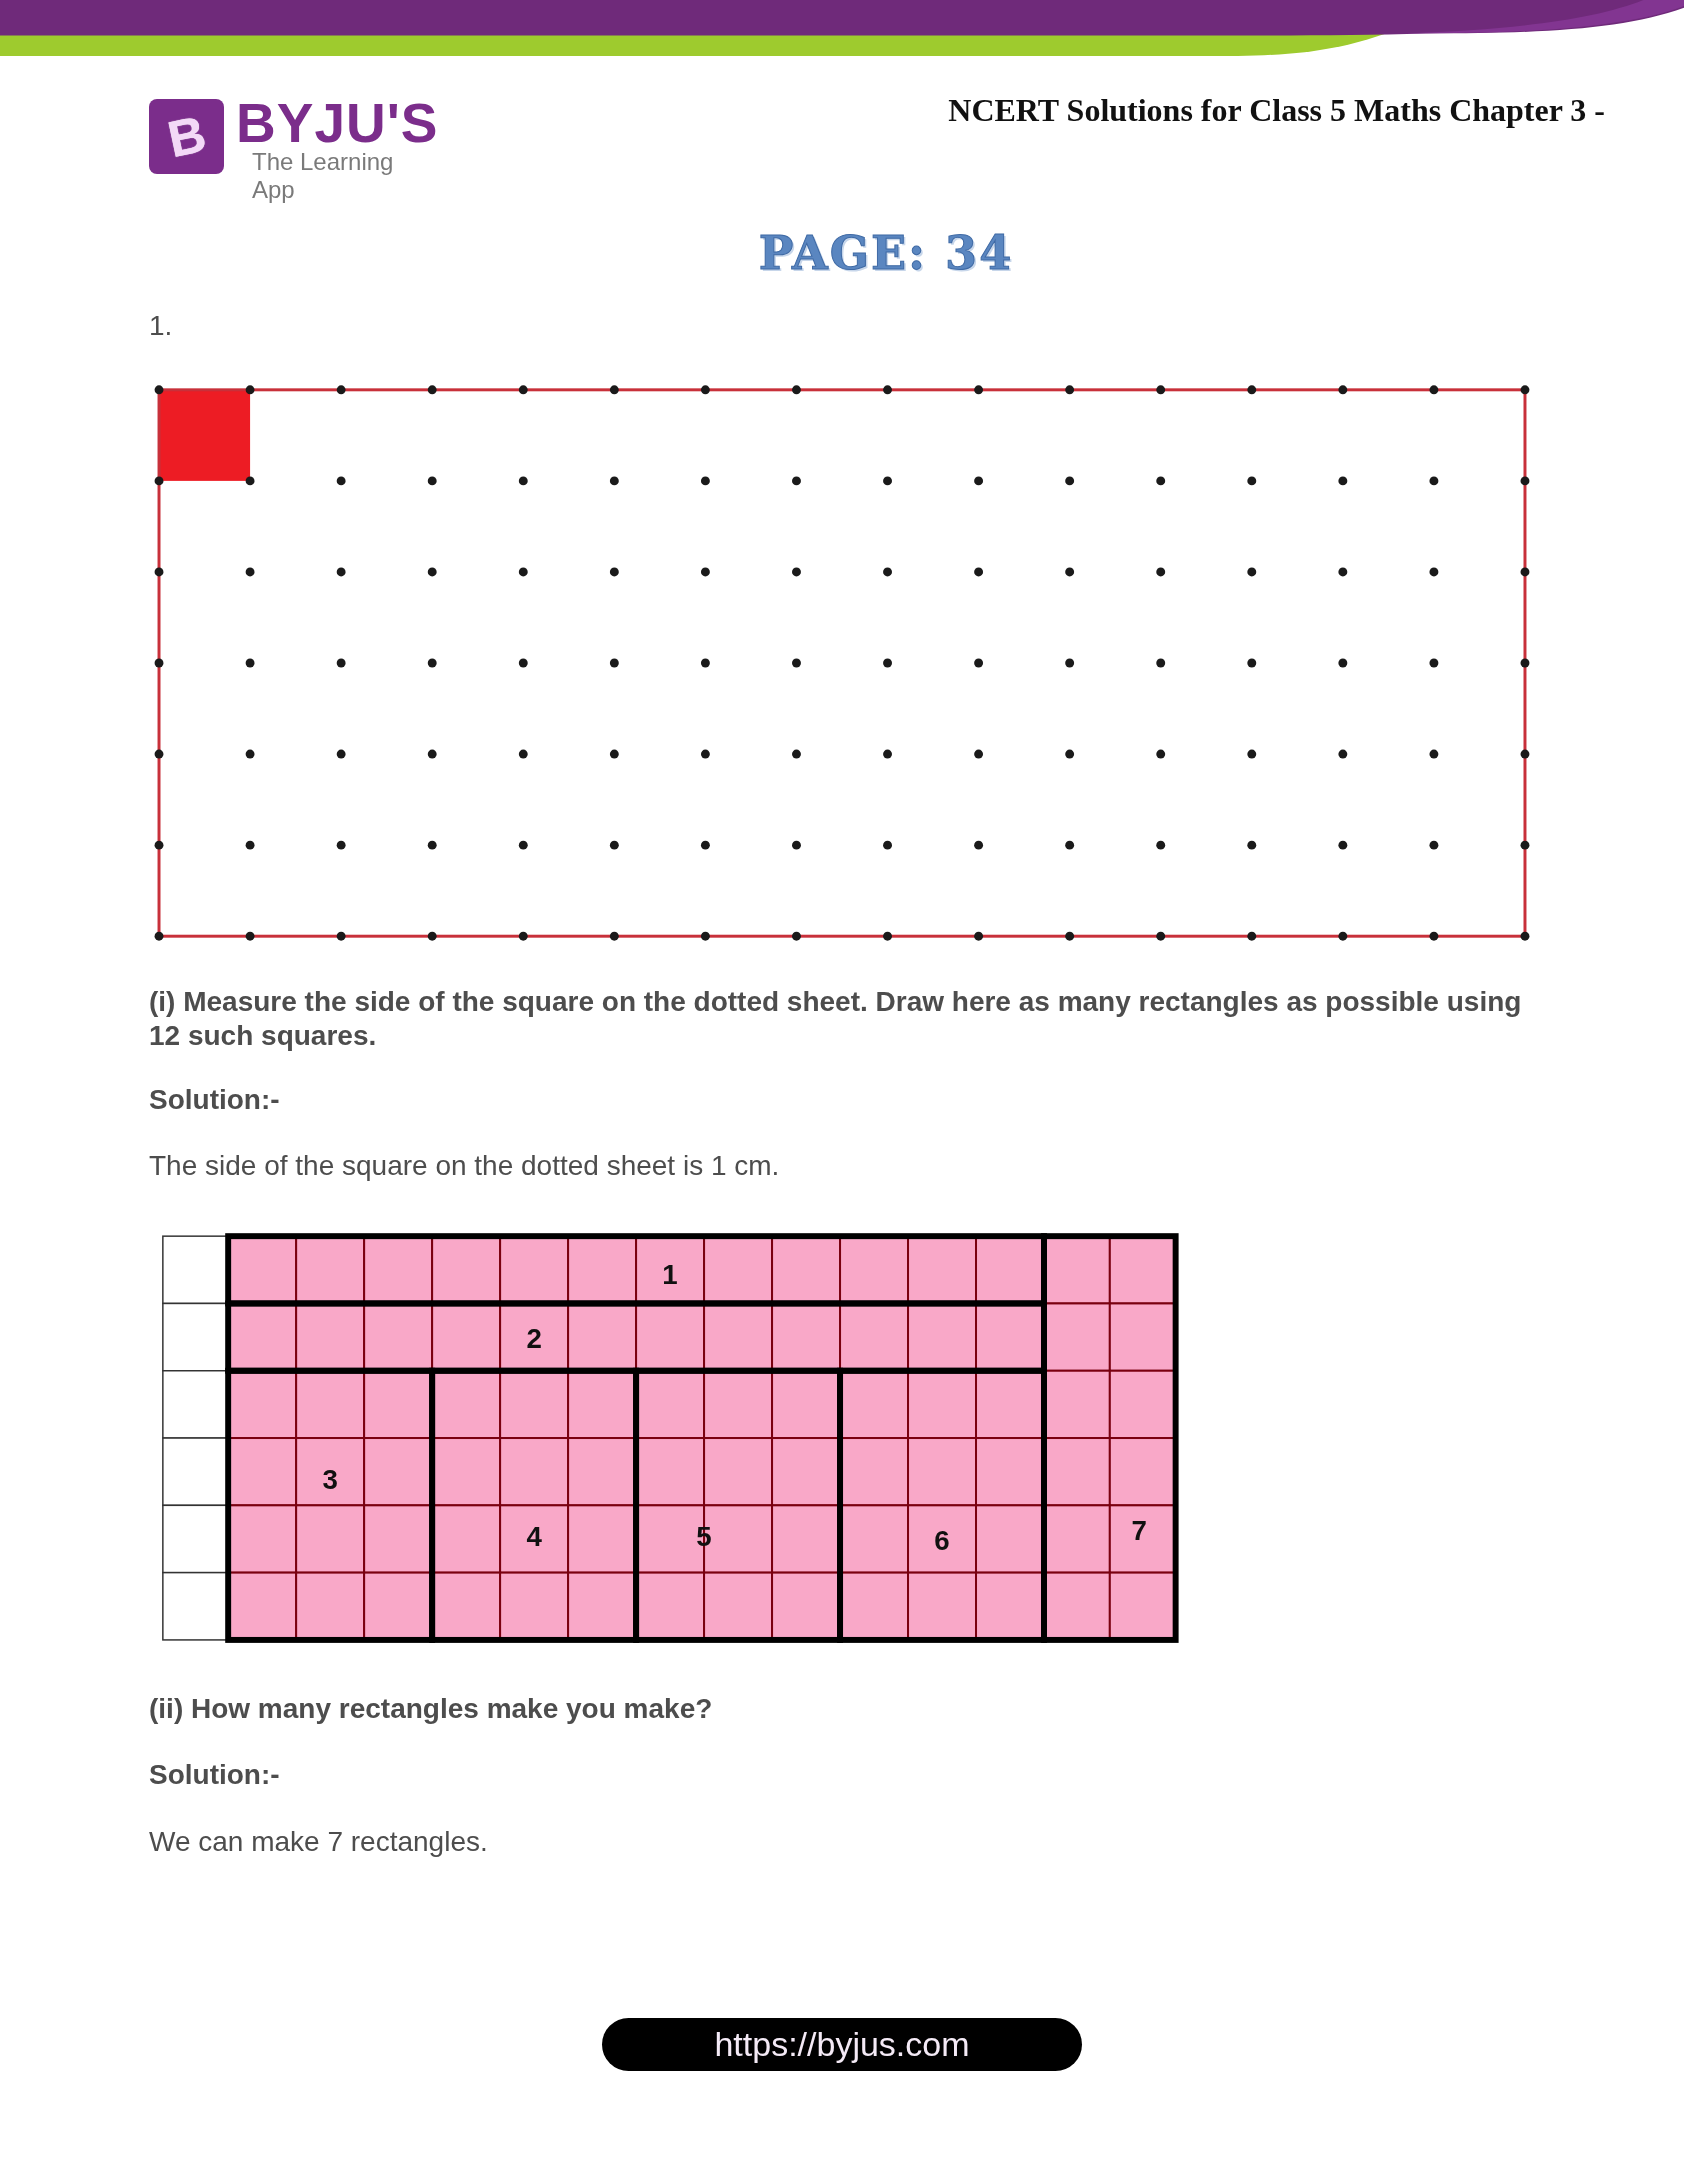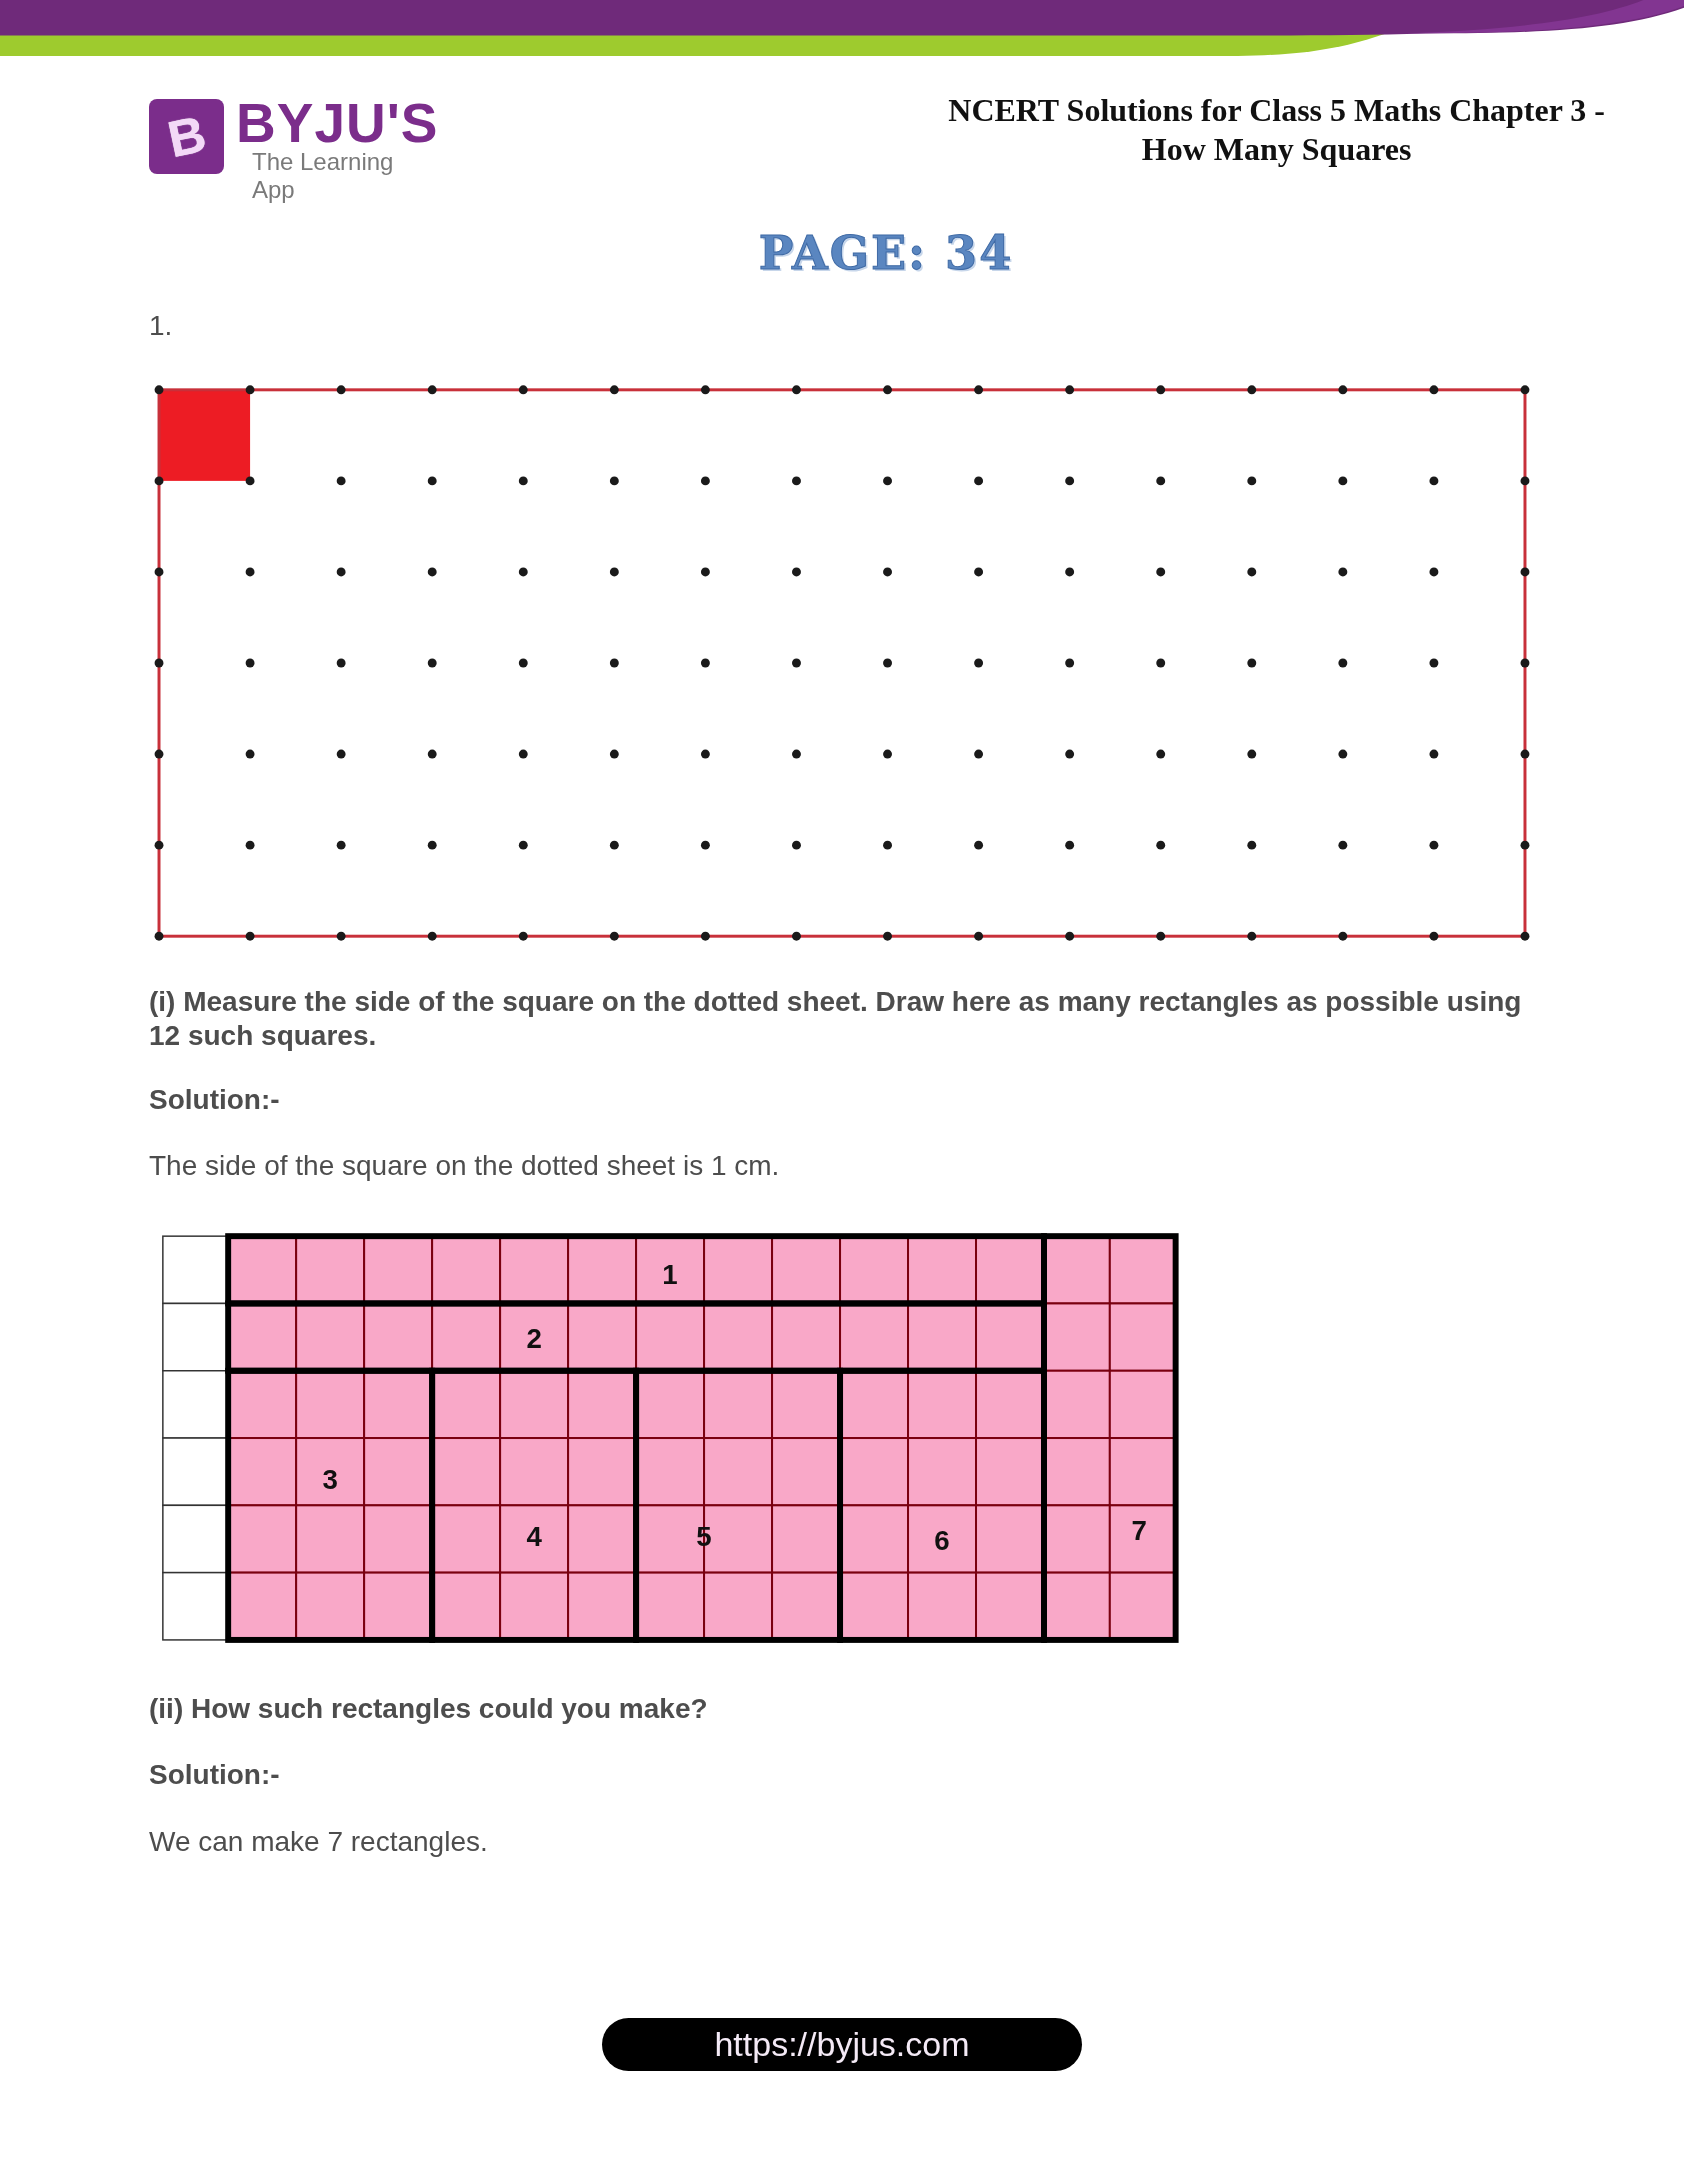--- a/index.html
+++ b/index.html
@@ -37,21 +37,20 @@
 <div id="logo">
   <div class="logo-box">
     <div class="logo-b">B</div>
   </div>
   <div class="logo-word">BYJU'S</div>
   <div class="logo-tag">The Learning App</div>
 </div>
 
 <div id="doc-title">
   <div>NCERT Solutions for Class 5 Maths Chapter 3 -</div>
-  <div>How Many Squares</div>
 </div>
 
 <div id="page-label">PAGE: 34</div>
 
 <div id="q-num" class="txt">1.</div>
 
 <svg id="dot-sheet" width="1406" height="584" viewBox="0 0 1420 590">
     <rect x="20" y="18" width="92" height="92" fill="#ed1c24"></rect>
     <rect x="20" y="18" width="1380" height="552" fill="none" stroke="#c8303a" stroke-width="3"></rect>
     <circle cx="20" cy="18" r="4.5" fill="#1a1a1a"></circle>
@@ -272,18 +271,18 @@
     <rect x="904.4000000000001" y="12" width="133" height="408" fill="none" stroke="#000" stroke-width="6"></rect>
     <text x="526.55" y="52.8" font-family="Liberation Sans, sans-serif" font-weight="bold" font-size="28" fill="#111" text-anchor="middle" dominant-baseline="middle">1</text>
     <text x="389.15000000000003" y="117.4" font-family="Liberation Sans, sans-serif" font-weight="bold" font-size="28" fill="#111" text-anchor="middle" dominant-baseline="middle">2</text>
     <text x="183.05" y="260.2" font-family="Liberation Sans, sans-serif" font-weight="bold" font-size="28" fill="#111" text-anchor="middle" dominant-baseline="middle">3</text>
     <text x="389.15000000000003" y="318" font-family="Liberation Sans, sans-serif" font-weight="bold" font-size="28" fill="#111" text-anchor="middle" dominant-baseline="middle">4</text>
     <text x="560.9000000000001" y="318" font-family="Liberation Sans, sans-serif" font-weight="bold" font-size="28" fill="#111" text-anchor="middle" dominant-baseline="middle">5</text>
     <text x="801.3500000000001" y="321.4" font-family="Liberation Sans, sans-serif" font-weight="bold" font-size="28" fill="#111" text-anchor="middle" dominant-baseline="middle">6</text>
     <text x="1000.58" y="311.20000000000005" font-family="Liberation Sans, sans-serif" font-weight="bold" font-size="28" fill="#111" text-anchor="middle" dominant-baseline="middle">7</text>
   </svg>
 
-<div id="q2" class="txt bold">(ii) How such rectangles could you make?</div>
+<div id="q2" class="txt bold">(ii) How many rectangles make you make?</div>
 <div id="sol2" class="txt bold">Solution:-</div>
 <div id="ans2" class="txt">We can make 7 rectangles.</div>
 
 <div id="footer-pill">https://byjus.com</div>
 
 
 </body></html>

